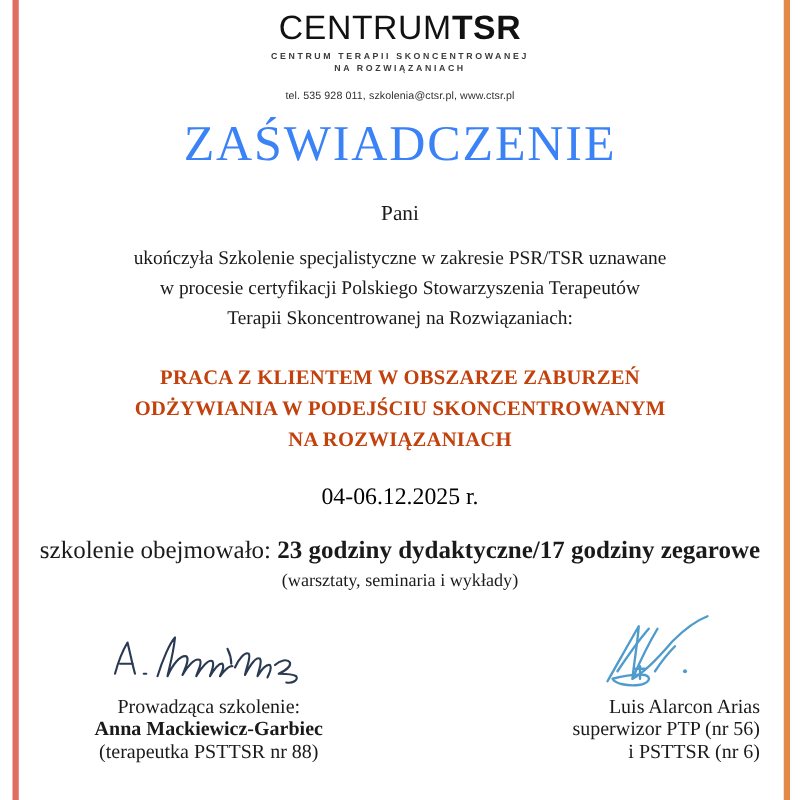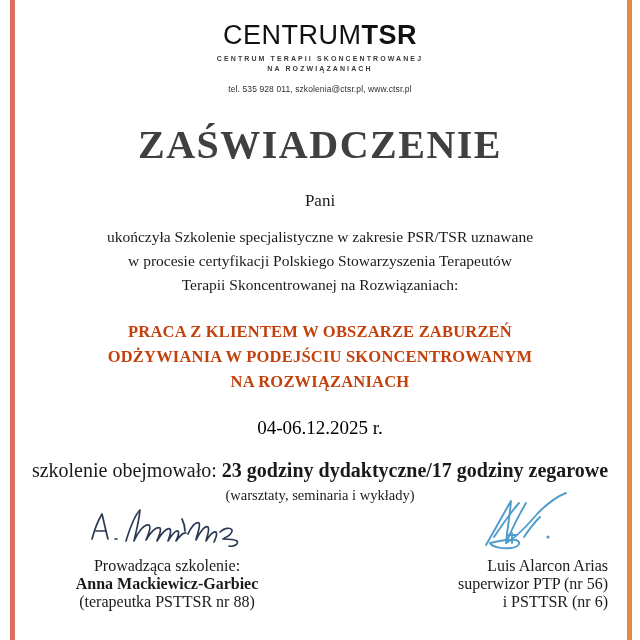--- a/index.html
+++ b/index.html
@@ -44,21 +44,21 @@
     position: absolute;
     left: 20px;
     top: 0;
     width: 600px;
     height: 640px;
     text-align: center;
   }
 
   
   .logo-block {
-    padding-top: 20px;
+    padding-top: 7px;
   }
   .logo-wordmark {
     font-family: "Liberation Sans", sans-serif;
     font-size: 27px;
     line-height: 30px;
     color: #111111;
     letter-spacing: 0.5px;
     white-space: nowrap;
   }
   .logo-wordmark .lw-light {
@@ -83,24 +83,24 @@
     color: #2f2f2f;
     margin-top: 9px;
     letter-spacing: 0.1px;
   }
 
   
   .doc-title {
     font-family: "Liberation Serif", serif;
     font-size: 40px;
     line-height: 44px;
-    font-weight: 700;
-    color: #404040;
+    font-weight: 400;
+    color: #3b82f6;
     letter-spacing: 1.5px;
-    margin-top: 28px;
+    margin-top: 11px;
   }
 
   
   .salutation {
     font-size: 17px;
     line-height: 20px;
     color: #1a1a1a;
     margin-top: 24px;
   }
   .recipient-name {

